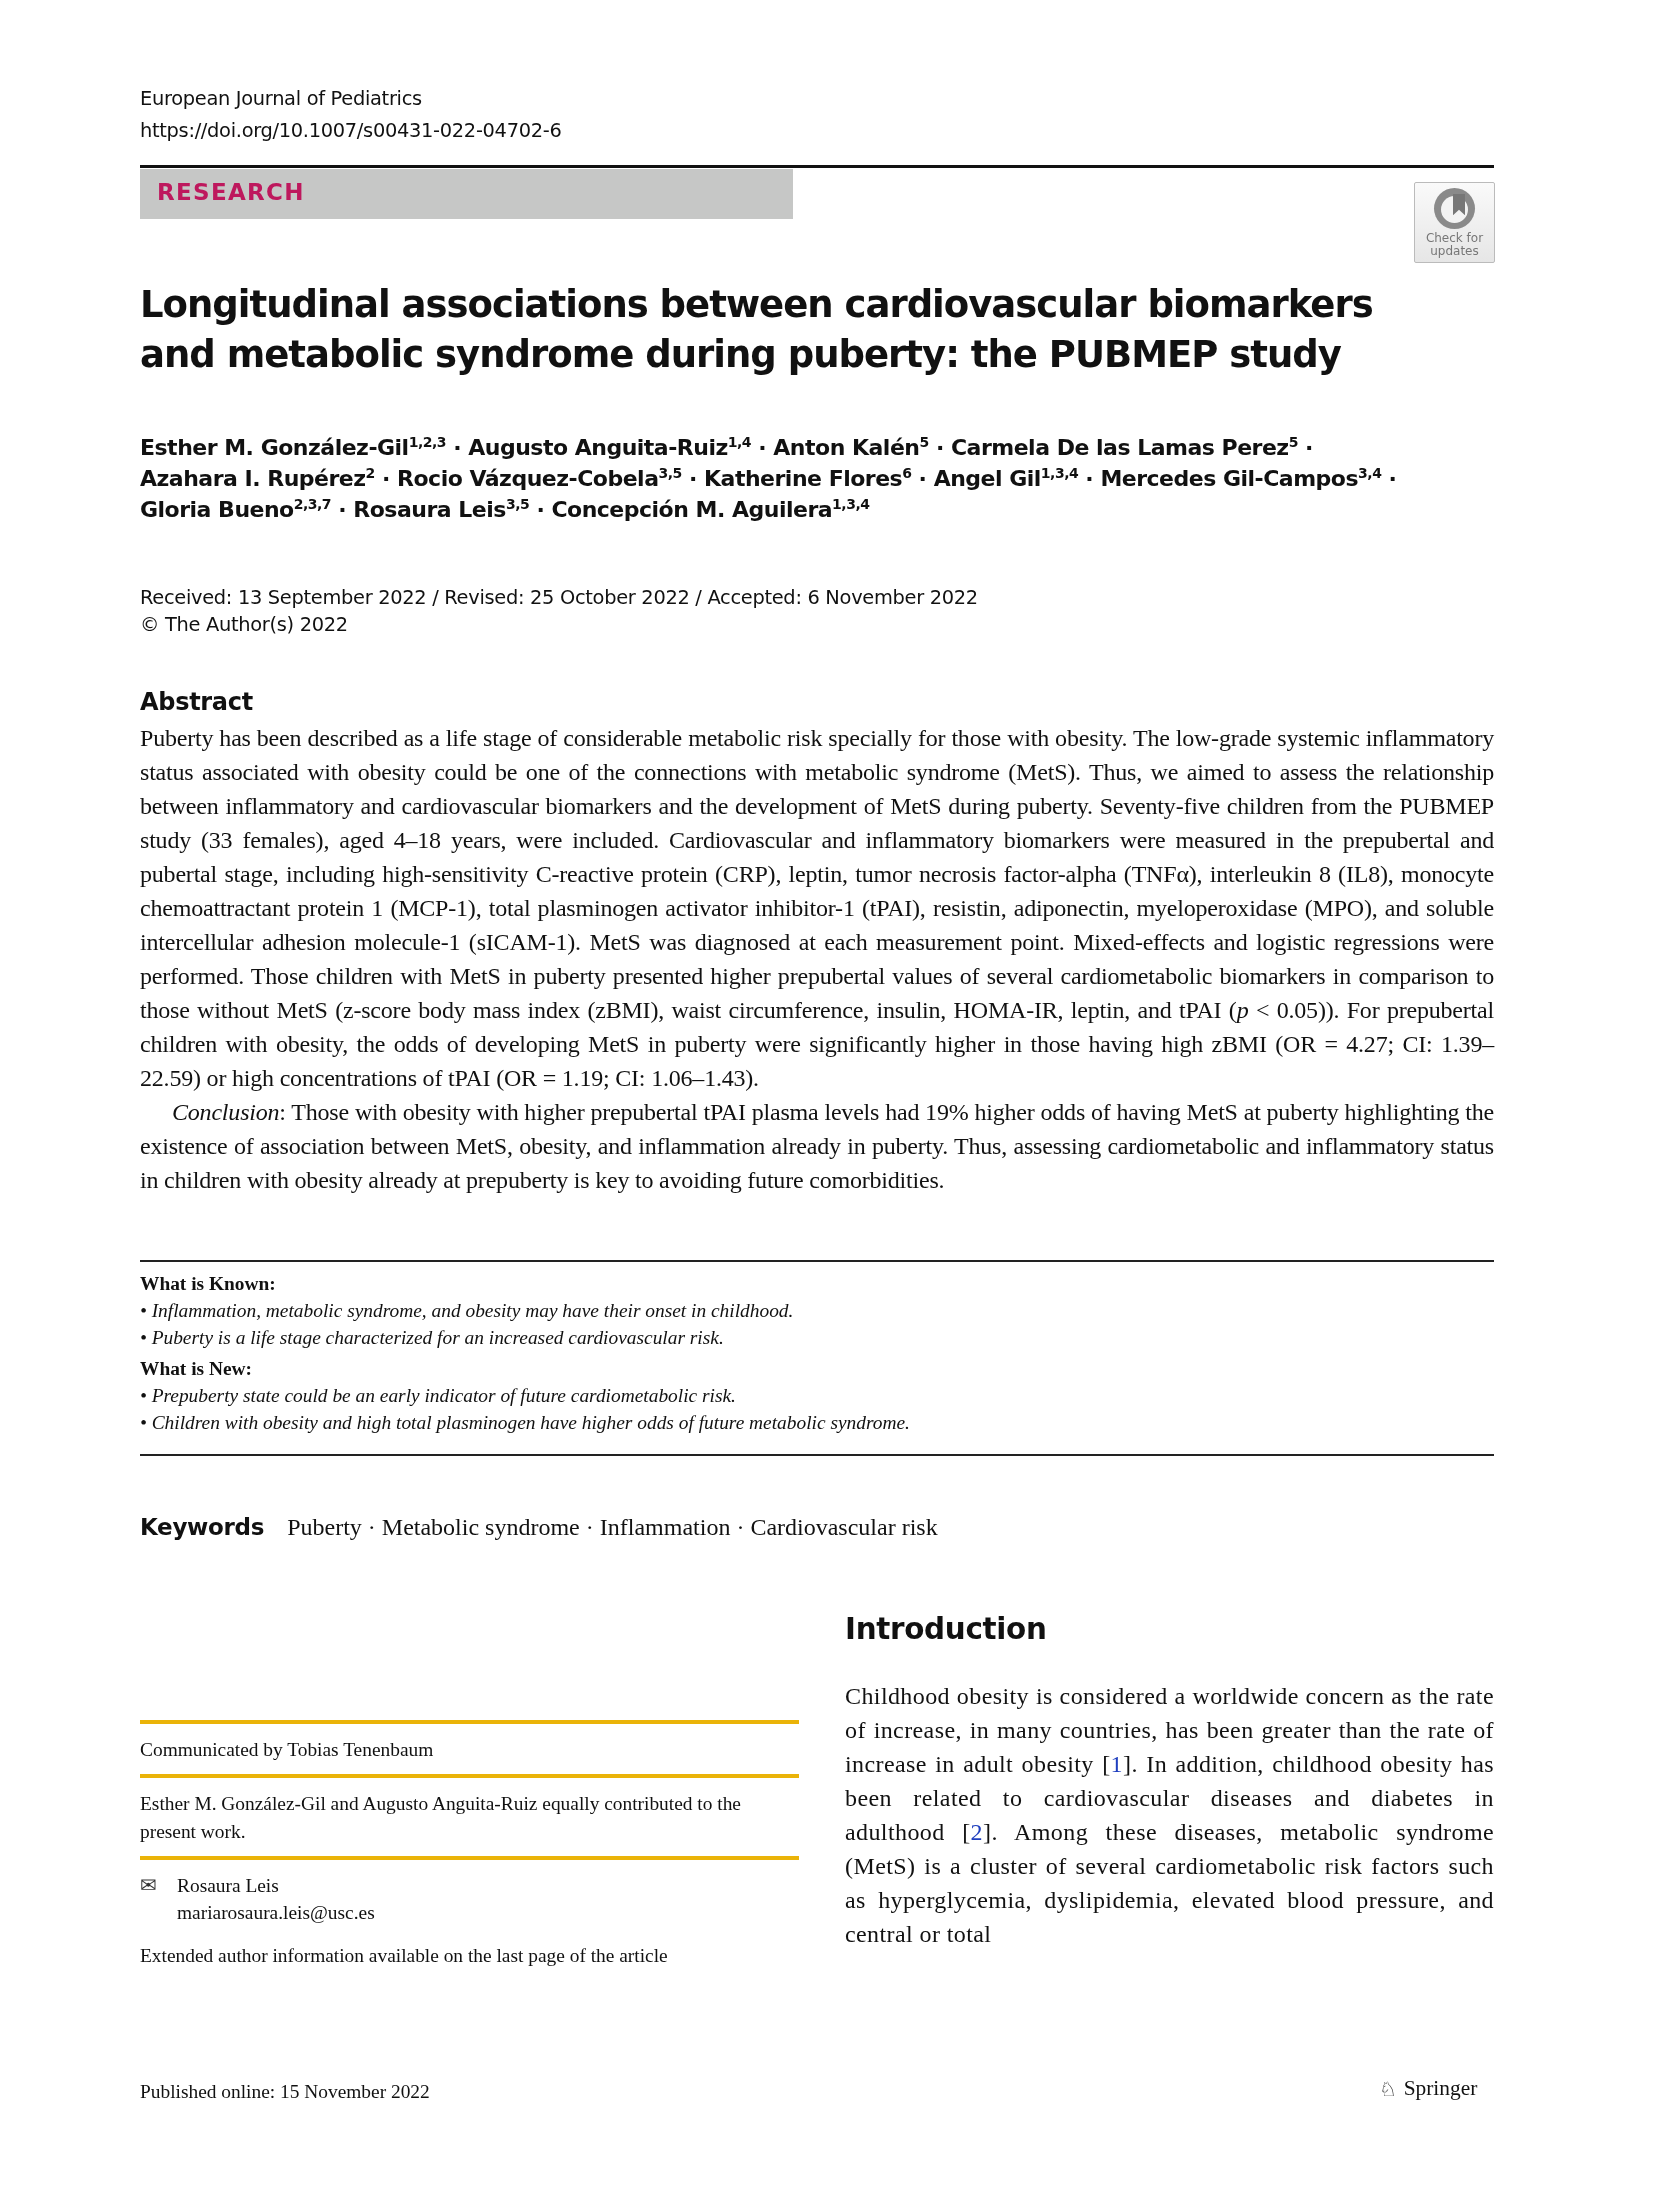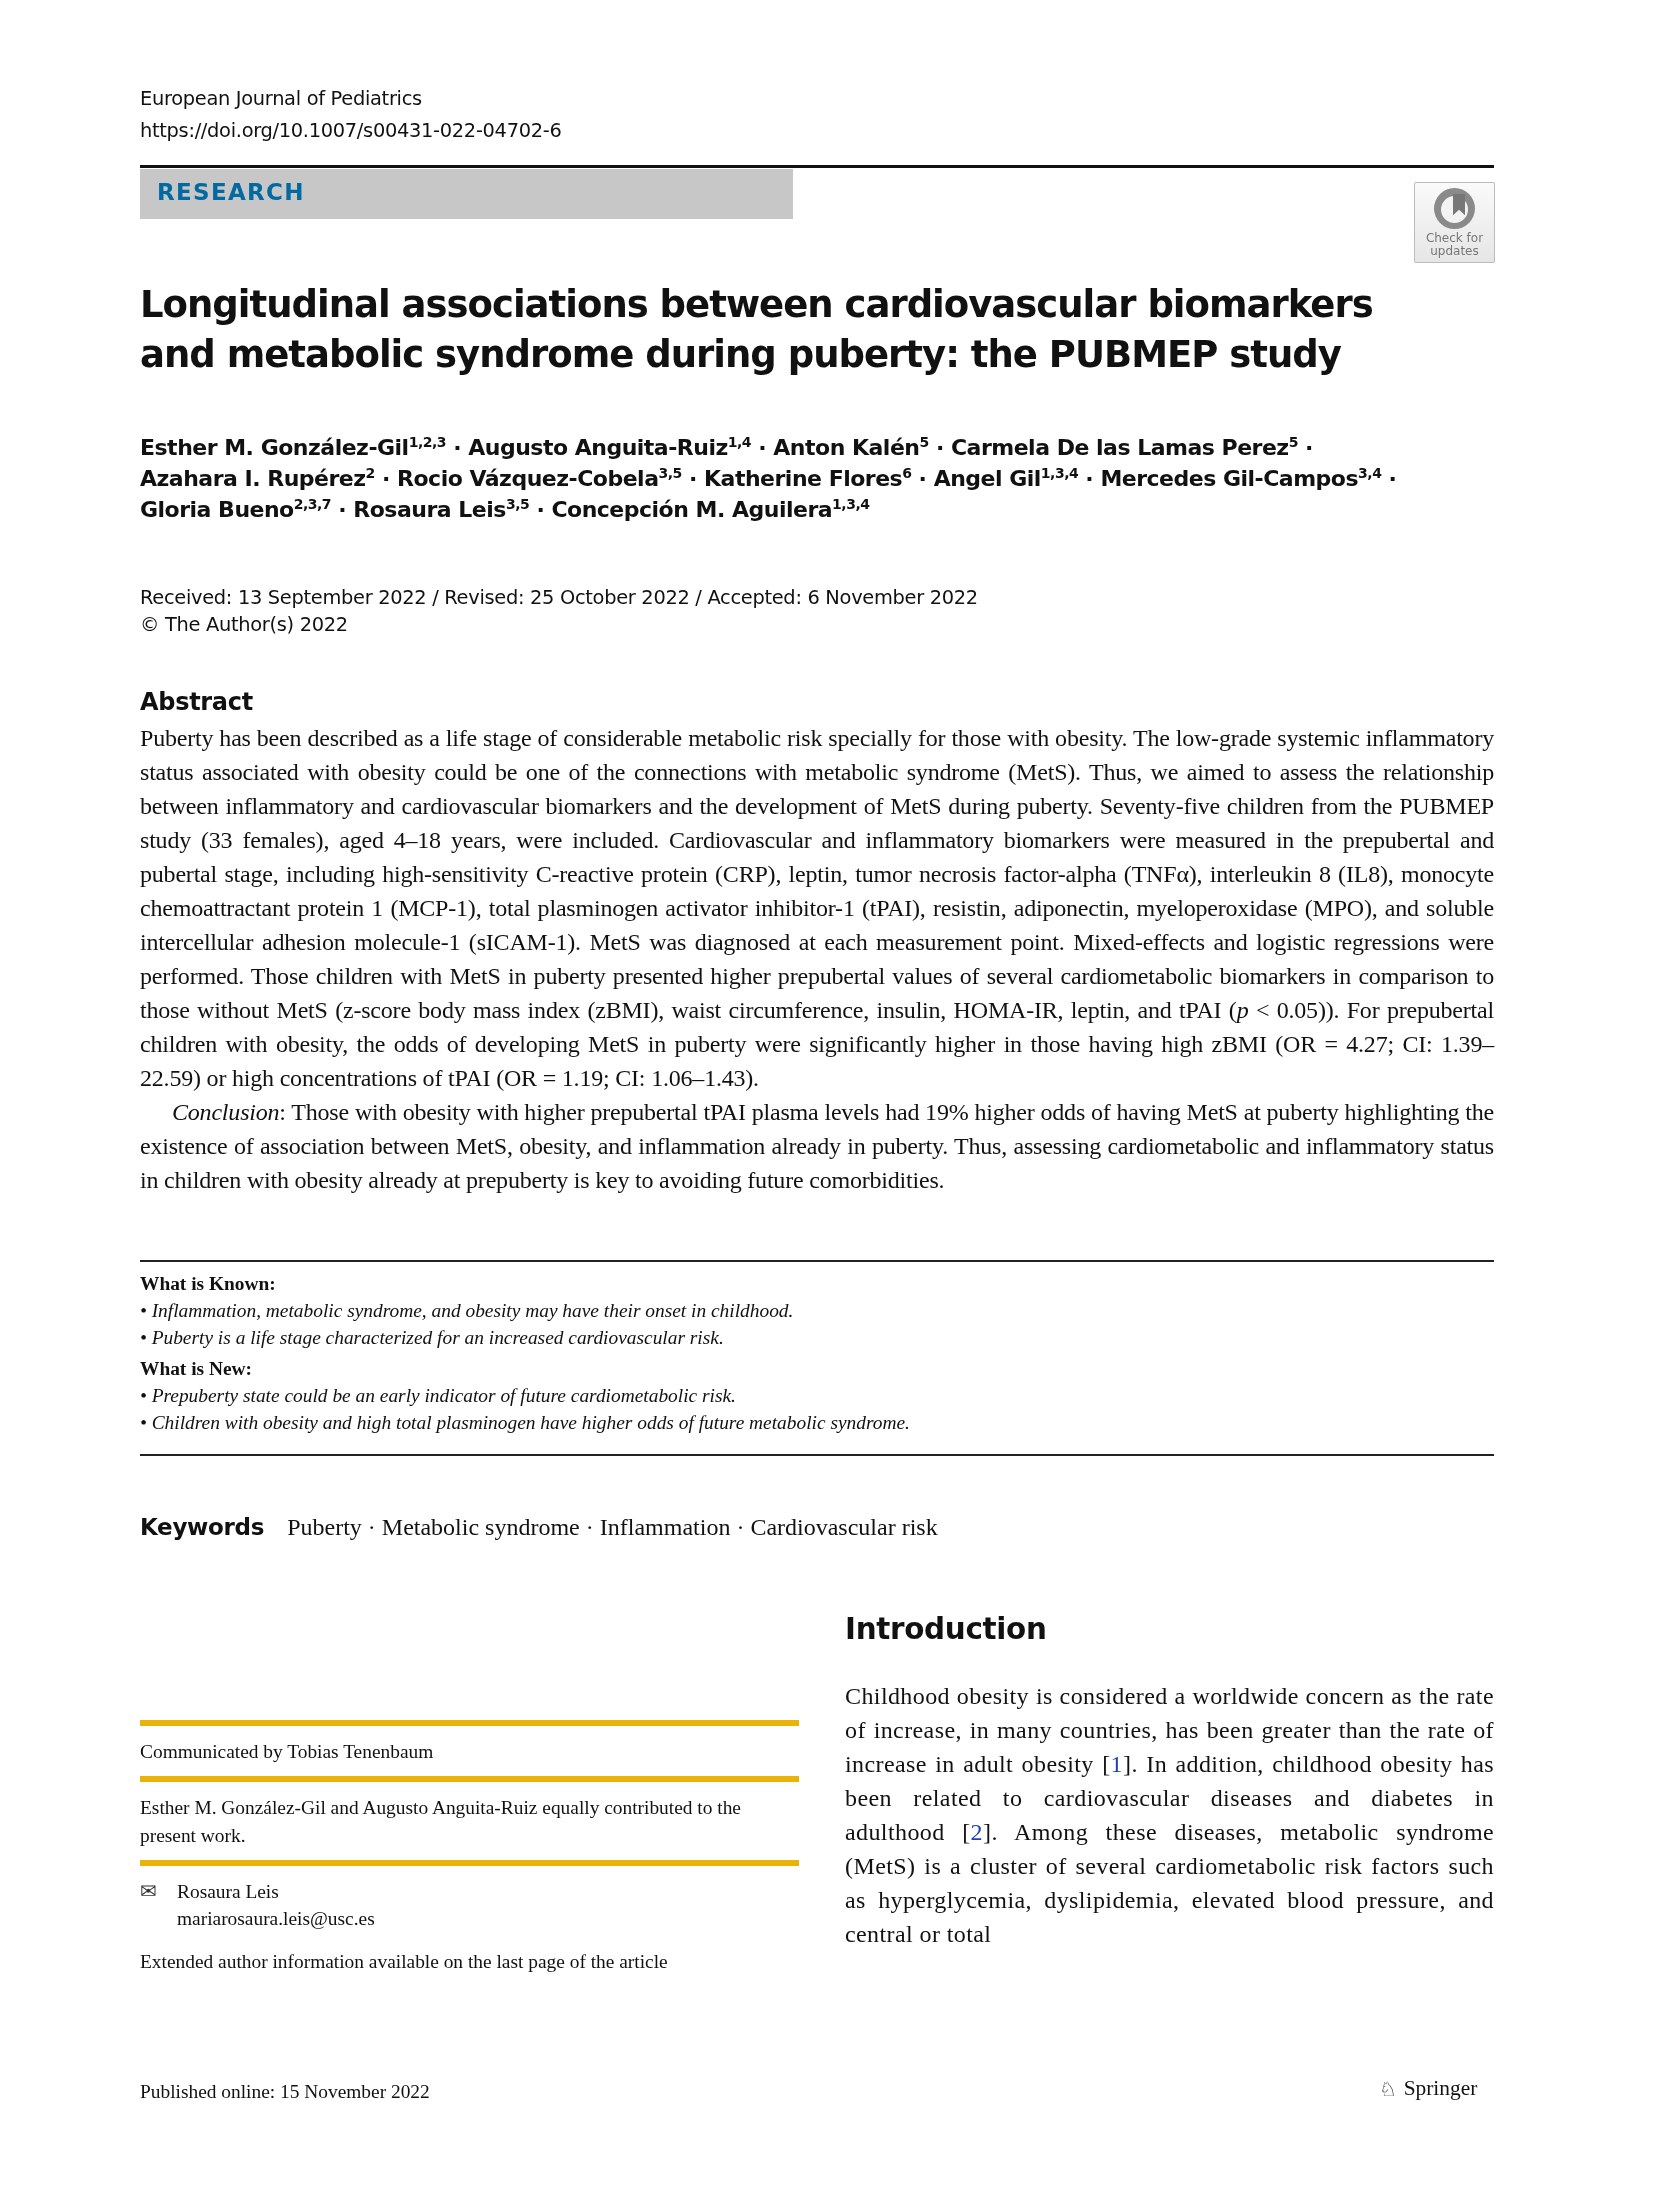--- a/index.html
+++ b/index.html
@@ -5,21 +5,21 @@
   html, body { margin:0; padding:0; background:#ffffff; }
   body { width:1660px; height:2205px; position:relative; overflow:hidden; color:#111; }
   .sans { font-family:"DejaVu Sans","Liberation Sans",sans-serif; }
   .serif { font-family:"Liberation Serif","DejaVu Serif",serif; }
   .abs { position:absolute; }
 
   #journal { left:140px; top:87px; font-size:19.4px; line-height:24px; letter-spacing:-0.3px; }
   #doi { left:140px; top:119px; font-size:19.4px; line-height:24px; letter-spacing:-0.3px; }
   #top-rule { left:140px; top:165px; width:1354px; height:3.3px; background:#111; }
   #research-band { left:140px; top:169px; width:653px; height:50px; background:#c6c7c6; }
-  #research-label { left:157px; top:179px; font-size:23px; font-weight:bold; letter-spacing:1.3px; color:#0369a1; }
+  #research-label { left:157px; top:179px; font-size:23px; font-weight:bold; letter-spacing:1.3px; color:#be185d; }
 
   #badge { left:1414px; top:182px; width:79px; height:79px; border:0.7px solid #bbb; background:linear-gradient(#fafafa,#e6e6e6); border-radius:2px; text-align:center; }
   #badge .ring { width:41px; height:41px; border-radius:50%; background:#8a8a8a; margin:5.4px auto 0; position:relative; }
   #badge .ring::after { content:""; position:absolute; left:7.4px; top:7.4px; width:27px; height:27px; border-radius:50%; background:#f3f3f3; }
   #badge .flag { position:absolute; left:19px; top:5.4px; width:12px; height:21.4px; background:#777; z-index:2; clip-path:polygon(0 0,100% 0,100% 100%,50% 75%,0 100%); }
   #badge .txt { font-size:12px; line-height:12.7px; color:#777; margin-top:2.7px; }
 
   #title { left:140px; top:280px; width:1272px; font-size:37px; line-height:50px; font-weight:bold; letter-spacing:-1px; }
   #authors { left:140px; top:432px; width:1339px; font-size:22px; line-height:31px; font-weight:bold; letter-spacing:-0.5px; }
   #authors sup { font-size:14px; line-height:0; }
@@ -38,21 +38,21 @@
   #box .grp { margin-bottom:4px; }
 
   #keywords { left:140px; top:1514px; font-size:24px; }
   #keywords .kw { font-weight:bold; font-size:23px; letter-spacing:-0.3px; margin-right:23px; }
 
   #intro-head { left:845px; top:1612px; font-size:29.4px; font-weight:bold; letter-spacing:-0.3px; }
   #intro-body { left:845px; top:1679px; width:649px; font-size:24px; line-height:34px; text-align:justify; letter-spacing:0.4px; }
   #intro-body .ref { color:#1f3fbf; }
 
   #footnotes { left:140px; top:1720px; width:659px; font-size:19.4px; line-height:27.4px; }
-  #footnotes .fn { border-top:6px solid #eab308; padding:12px 0 10.7px 0; }
+  #footnotes .fn { border-top:4px solid #eab308; padding:12px 0 10.7px 0; }
   #footnotes .mail { display:flex; }
   #footnotes .mail .env { width:37px; font-size:20px; color:#333; }
   #footnotes .ext { padding-top:5.4px; }
 
   #published { left:140px; top:2081px; font-size:19.4px; }
   #springer { left:1379px; top:2076px; font-size:21.4px; display:flex; align-items:center; }
   #springer .horse { font-size:20px; margin-right:6.7px; }
 </style>
 </head>
 <body>

